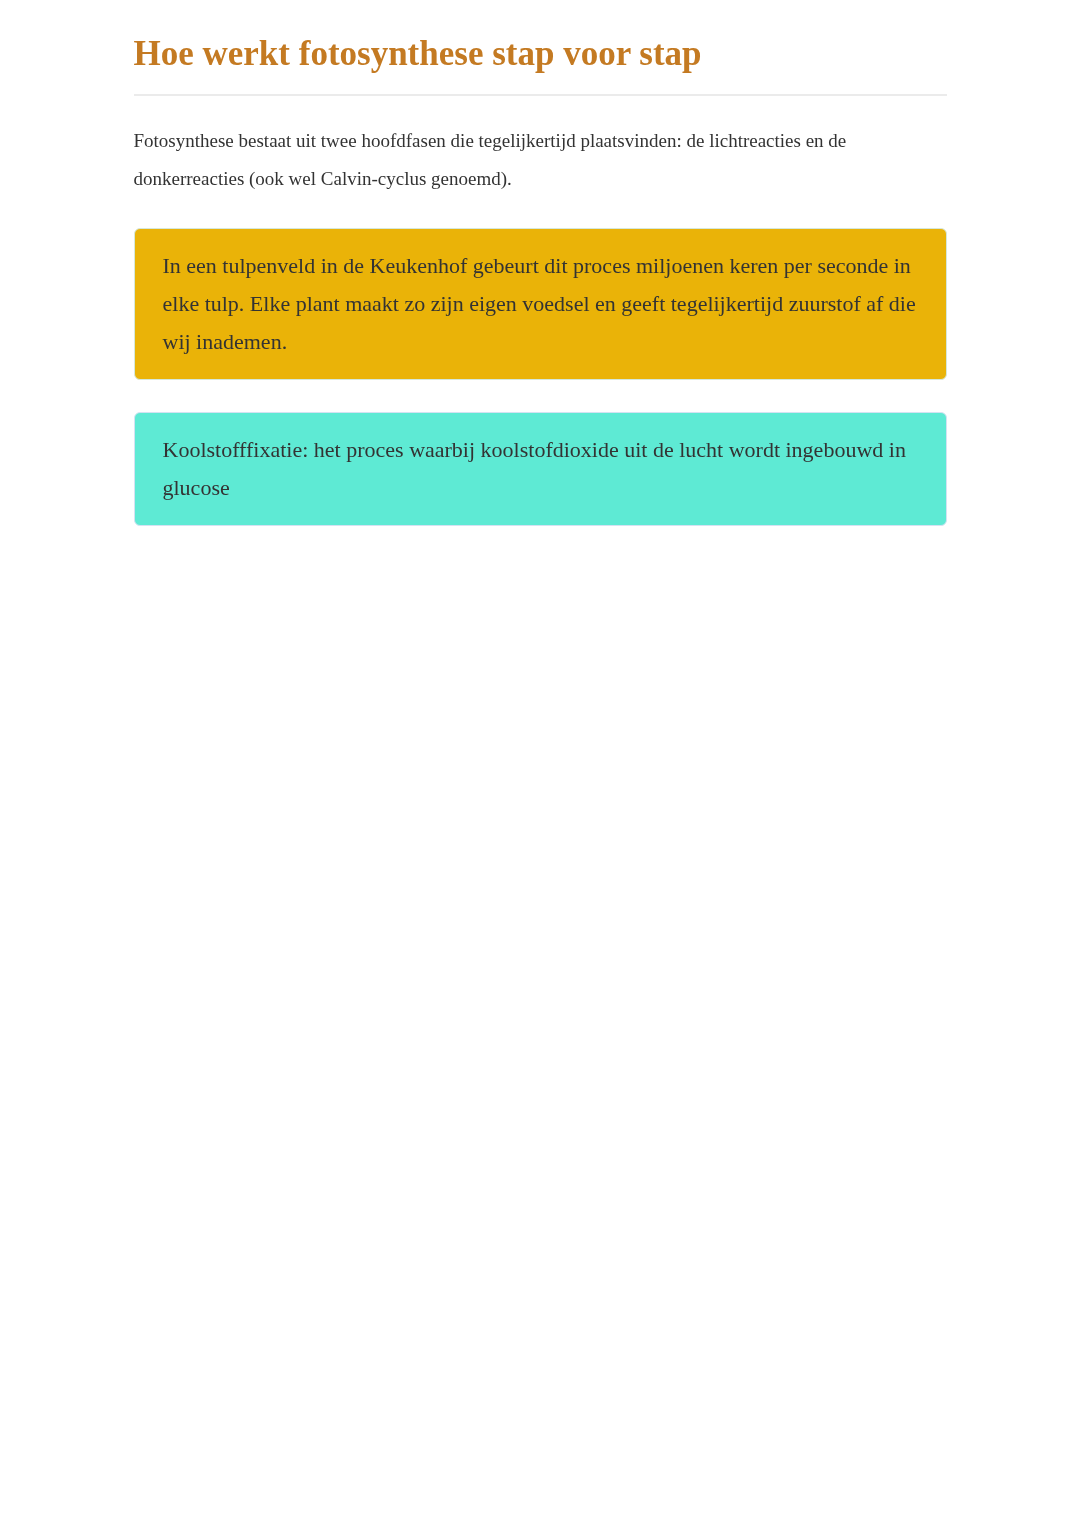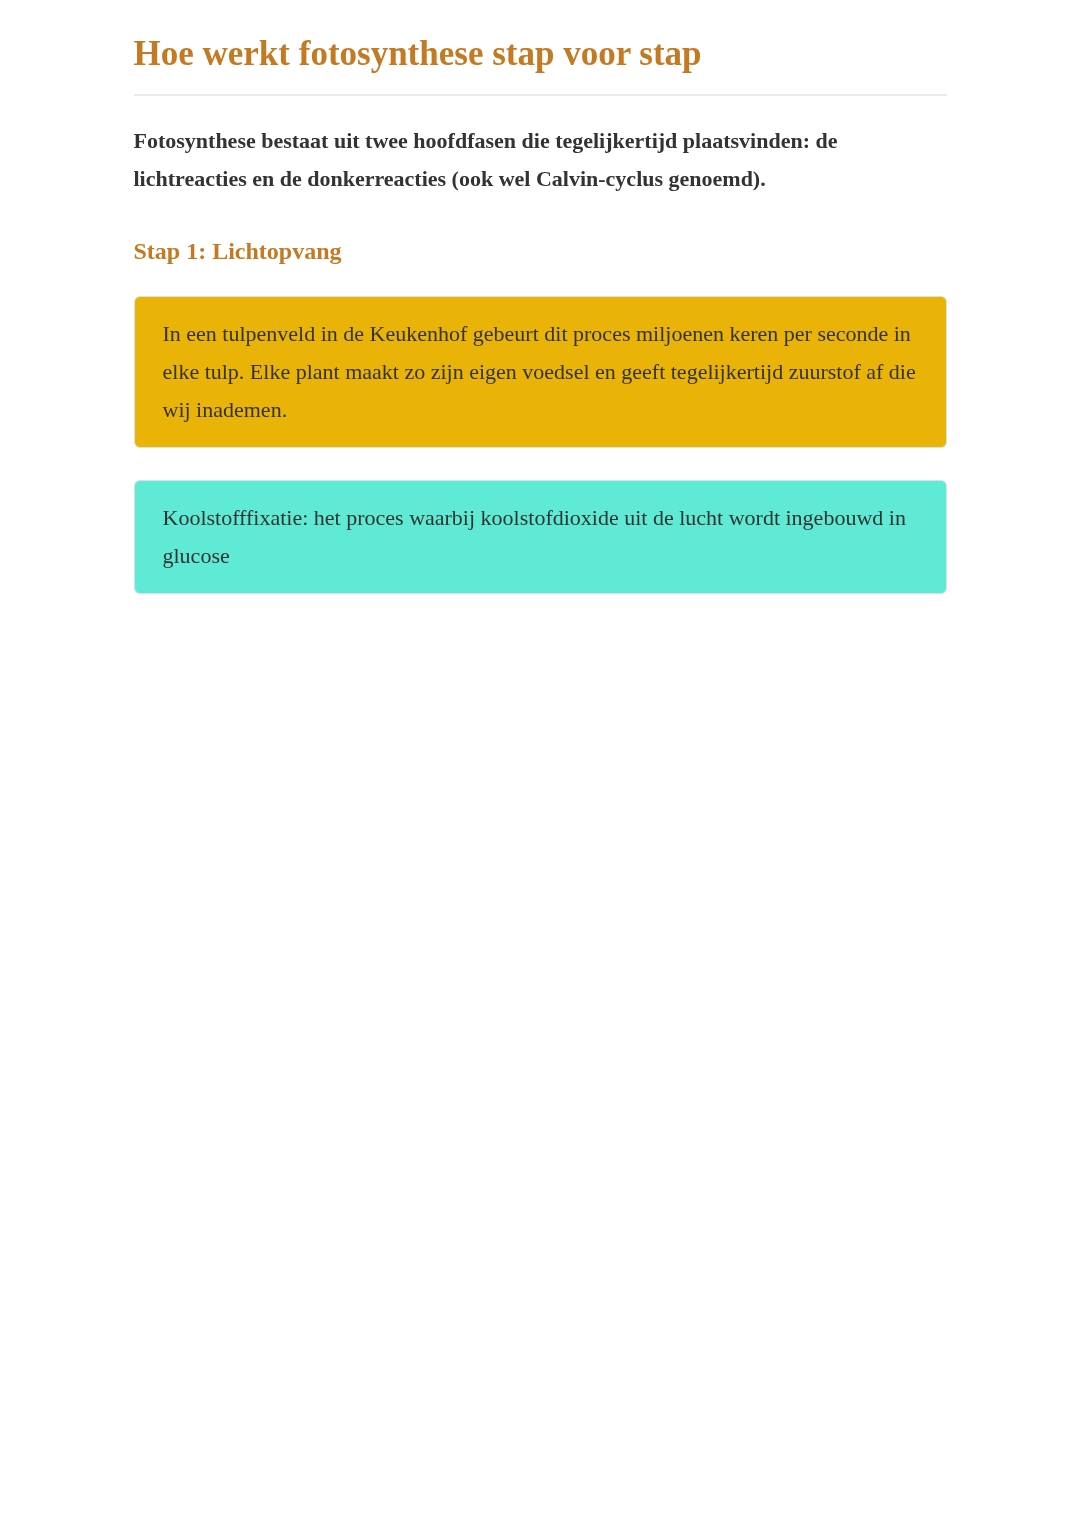--- a/index.html
+++ b/index.html
@@ -24,24 +24,23 @@
     margin: 0;
     padding-bottom: 18px;
     border-bottom: 2px solid #ebebeb;
     font-size: 35px;
     line-height: 44px;
     font-weight: 700;
     color: #c47a22;
   }
   p.body-par {
     margin: 16px 0 0 0;
-    font-size: 22px;
+    font-size: 19px;
     line-height: 38px;
     color: #333333;
-    font-weight: bold;
   }
   p.intro-par {
     margin-top: 26px;
   }
   h3.step-heading {
     margin: 38px 0 0 0;
     font-size: 24px;
     line-height: 30px;
     font-weight: 700;
     color: #c47a22;
@@ -72,21 +71,20 @@
 </head>
 <body>
 
 <article class="container">
 
   <h1 class="page-title">Hoe werkt fotosynthese stap voor stap</h1>
 
   <p class="body-par intro-par">Fotosynthese bestaat uit twee hoofdfasen die tegelijkertijd plaatsvinden: de lichtreacties en de donkerreacties (ook wel Calvin-cyclus genoemd).</p>
 
   <section>
-    <h3 class="step-heading">Stap 1: Lichtopvang</h3>
   </section>
 
   <section>
   </section>
 
 
   <div class="callout example">
     <p>In een tulpenveld in de Keukenhof gebeurt dit proces miljoenen keren per seconde in elke tulp. Elke plant maakt zo zijn eigen voedsel en geeft tegelijkertijd zuurstof af die wij inademen.</p>
   </div>
 

